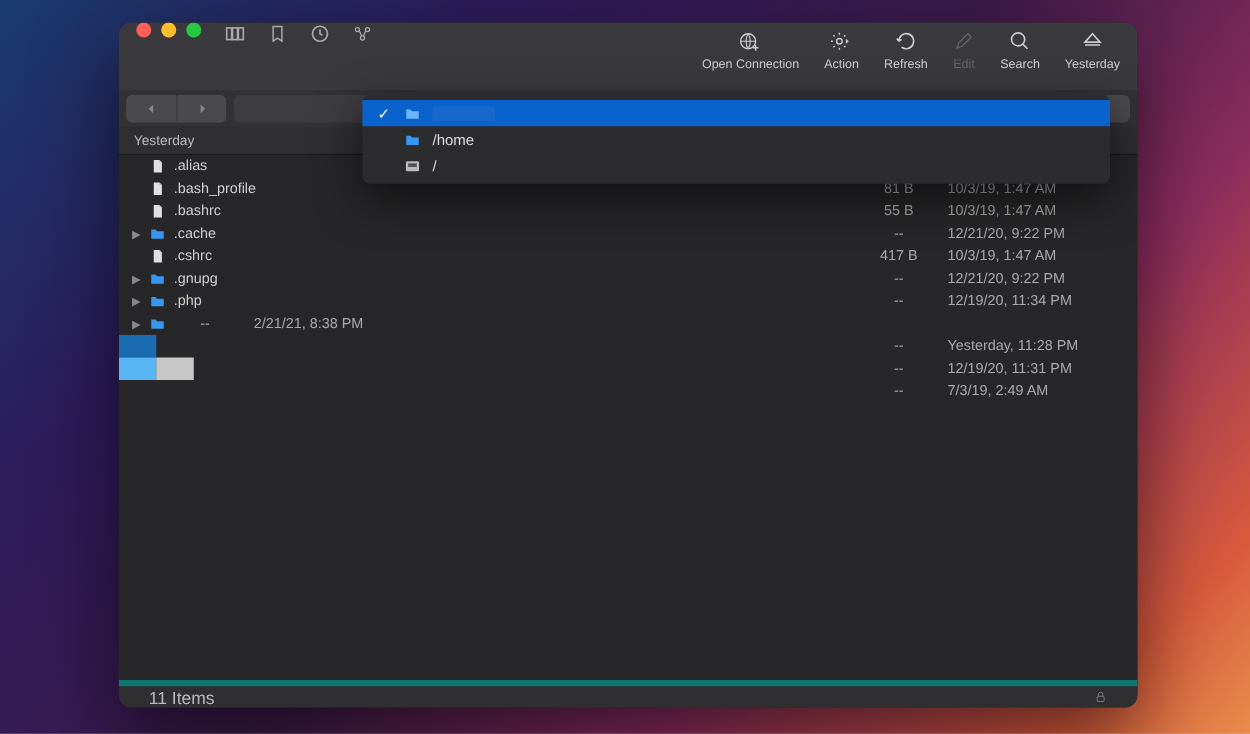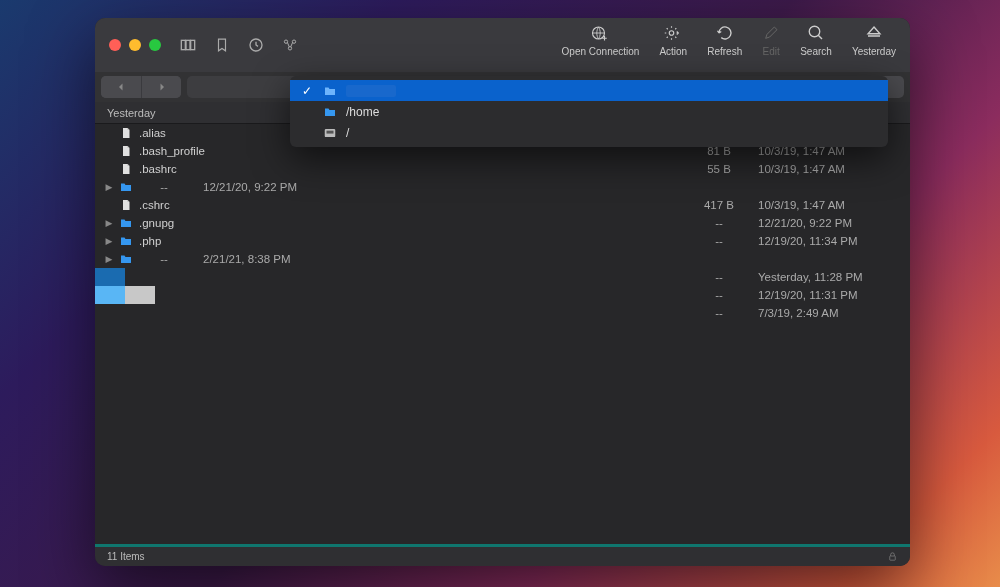--- a/index.html
+++ b/index.html
@@ -18,21 +18,21 @@
       width: 815px; height: 548px;
       background: #2a2a2e;
       border-radius: 10px;
       box-shadow: 0 24px 64px rgba(0,0,0,0.55);
       display: flex; flex-direction: column;
       overflow: hidden;
     }
     .titlebar {
       height: 54px;
       background: #3a3a3e;
-      display: flex; align-items: center;
+      display: flex; align-items: flex-start;
       padding: 0 14px;
     }
     .traffic { display: flex; gap: 8px; margin-right: 18px; }
     .tl { width: 12px; height: 12px; border-radius: 50%; }
     .tl.red { background: #ff5f57; }
     .tl.yel { background: #febc2e; }
     .tl.grn { background: #28c840; }
     .tb-icons { display: flex; gap: 16px; align-items: center; }
     .tb-icon { width: 18px; height: 18px; color: #aaa; display: inline-flex; align-items: center; justify-content: center; }
     .tb-actions { margin-left: auto; display: flex; gap: 20px; align-items: flex-start; height: 100%; padding-top: 6px; }
@@ -66,23 +66,23 @@
     }
     .row .disclosure { width: 8px; color: #888; font-size: 9px; text-align: center; }
     .row .ficon { width: 14px; height: 14px; display: inline-flex; align-items: center; justify-content: center; }
     .row .fname { flex: 1; }
     .row .fsize { width: 50px; text-align: center; color: #aaa; }
     .row .fdate { width: 150px; text-align: left; padding-left: 8px; color: #aaa; }
     .thumb-area { position: absolute; left: 0; top: 144px; }
     .thumb { width: 30px; height: 18px; }
     .statusbar {
       height: 22px; background: #2f2f32;
-      display: flex; align-items: center; padding: 0 12px;
-      font-size: 10px; color: #bbb;
-      border-top: 3px solid #0f766e;
+      display: flex; align-items: center; padding: 0 24px;
+      font-size: 14px; color: #bbb;
+      border-top: 5px solid #0f766e;
     }
     .statusbar .lock { margin-left: auto; color: #888; }
     
     .dropdown {
       position: absolute; left: 103px; top: 0;
       width: 598px; background: #2c2c2e;
       border-radius: 6px; box-shadow: 0 12px 36px rgba(0,0,0,0.6);
       padding: 4px 0; z-index: 50;
     }
     .dd-item {
@@ -287,20 +287,21 @@
           <span class="fsize">55 B</span>
           <span class="fdate">10/3/19, 1:47 AM</span>
         </div>
         <div class="row">
           <span class="disclosure">▶</span>
           <span class="ficon">
             <svg viewBox="0 0 24 24" width="14" height="12">
               <path fill="#3597f0" d="M2 5h7l2 3h11v11a1 1 0 0 1-1 1H3a1 1 0 0 1-1-1V5z"></path>
             </svg>
           </span>
+          <span class="fname">.cache</span>
           <span class="fsize">--</span>
           <span class="fdate">12/21/20, 9:22 PM</span>
         </div>
         <div class="row">
           <span class="disclosure"></span>
           <span class="ficon">
             <svg viewBox="0 0 24 24" width="12" height="14">
               <path fill="#e0e0e0" d="M6 2h9l4 4v16H6V2z"></path>
               <path fill="#bbb" d="M15 2v4h4"></path>
             </svg>

